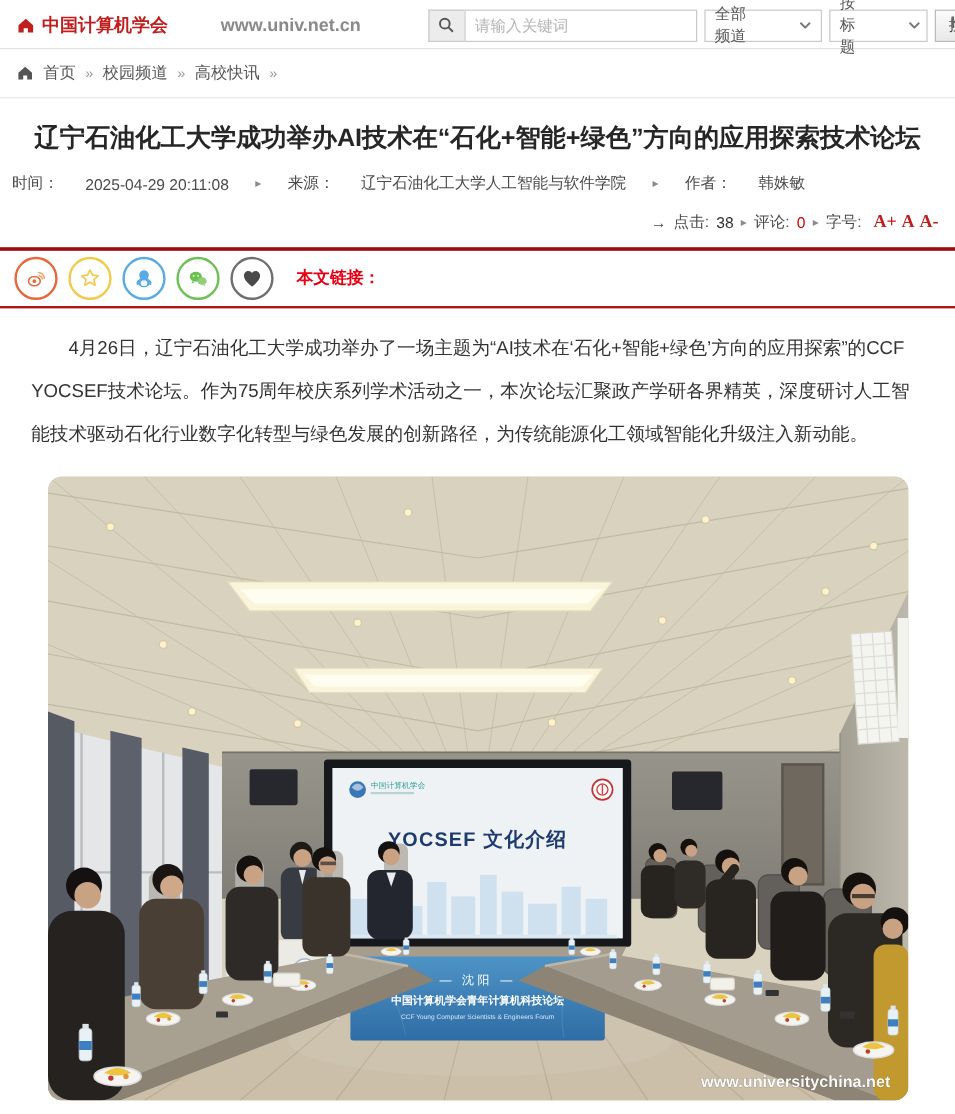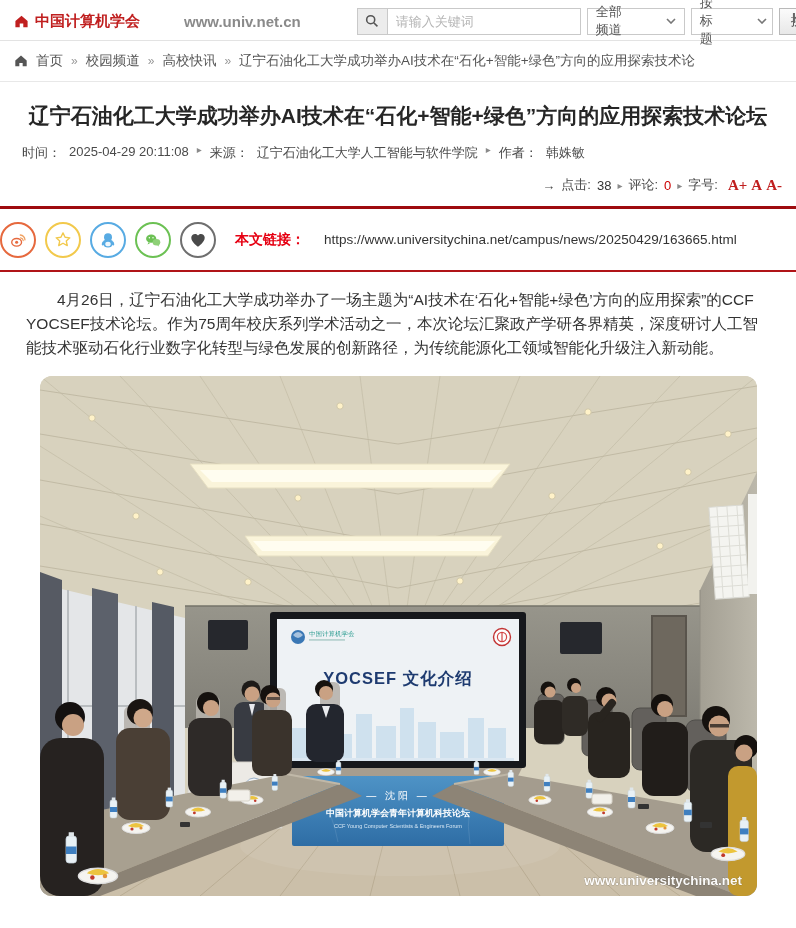--- a/index.html
+++ b/index.html
@@ -22,43 +22,43 @@
   .edge-clip{position:absolute;right:-6px;top:10px;width:10px;overflow:hidden;color:#666;font-size:14px;font-weight:bold;}
 
   
   .breadcrumb{height:40px;display:flex;align-items:center;gap:8px;padding-left:14px;border-bottom:1px solid #e8e8e8;font-size:13.5px;color:#555;white-space:nowrap;overflow:hidden;}
   .breadcrumb .sep{color:#999;font-size:12px;}
   .crumb{color:#555;cursor:pointer;}
   .crumb-current{color:#555;}
 
   
   .title{font-size:21px;font-weight:bold;color:#262626;text-align:center;margin:20px 12px 14px 12px;line-height:1.35;}
-  .meta-row{font-size:13px;color:#4a4a4a;padding-left:22px;display:flex;align-items:flex-start;gap:8px;white-space:nowrap;}
+  .meta-row{font-size:13px;color:#4a4a4a;padding-left:10px;display:flex;align-items:center;gap:22px;white-space:nowrap;}
   .meta-row .tri, .stats-row .tri{color:#8a8a8a;font-size:10px;}
   .stats-row{font-size:13px;color:#4a4a4a;display:flex;justify-content:flex-end;align-items:center;gap:6px;padding:14px 14px 12px 0;}
   .stats-row .count{color:#333;}
   .stats-row .count-red{color:#cc0000;}
   .fontsize a{font-family:"Liberation Serif","DejaVu Serif",serif;color:#c01f1f;font-weight:bold;font-size:15px;margin-left:4px;cursor:pointer;text-decoration:none;}
 
   .rule-thick{height:3px;background:#9e0b0f;}
   .rule-thin{height:2px;background:#b01418;}
 
   
-  .share-row{display:flex;align-items:center;height:61px;gap:9px;}
+  .share-row{display:flex;align-items:center;height:46px;padding-left:12px;gap:9px;}
   .sicon{width:32px;height:32px;border-radius:50%;background:#fff;display:flex;align-items:center;justify-content:center;cursor:pointer;flex:0 0 auto;}
   .sicon.weibo{border:2px solid #e6693e;}
   .sicon.star{border:2px solid #f2c94c;}
   .sicon.qq{border:2px solid #58abe3;}
   .sicon.wechat{border:2px solid #6cc154;}
   .sicon.heart{border:2px solid #6f6f6f;}
   .link-label{color:#e60012;font-weight:bold;font-size:14px;margin-left:10px;white-space:nowrap;}
   .link-url{color:#333;font-size:13.5px;margin-left:10px;cursor:pointer;}
 
   
-  .para{font-size:15.5px;line-height:24px;color:#333;padding:16px 26px 6px 26px;text-indent:2em;margin:0;}
+  .para{font-size:15.5px;line-height:36px;color:#333;padding:16px 26px 6px 26px;text-indent:2em;margin:0;}
 
   
   .photo{margin:8px 0 0 40px;width:717px;height:520px;border-radius:12px;overflow:hidden;position:relative;background:#d8d2be;}
   .photo svg{display:block;}
 </style>
 </head>
 <body>
 
 <div class="page">
 
@@ -106,21 +106,20 @@
       <svg width="14" height="14" viewBox="0 0 16 16">
           <path d="M1.5 7.5 8 1.8l6.5 5.7V14h-4.6v-3.8H6.1V14H1.5z" fill="#555"></path>
         </svg>
     </span>
     <span class="crumb">首页</span>
     <span class="sep">»</span>
     <span class="crumb">校园频道</span>
     <span class="sep">»</span>
     <span class="crumb">高校快讯</span>
     <span class="sep">»</span>
-    <span class="crumb-current">辽宁石油化工大学成功举办AI技术在“石化+智能+绿色”方向的应用探索技术论</span>
   </nav>
 
   <main>
     <h1 class="title">辽宁石油化工大学成功举办AI技术在“石化+智能+绿色”方向的应用探索技术论坛</h1>
 
     <div class="meta-row">
       <span>时间：</span>
       <span>2025-04-29 20:11:08</span>
       <span class="tri">▸</span>
       <span>来源：</span>
@@ -176,21 +175,20 @@
           <circle cx="7" cy="8.6" r=".8" fill="#fff"></circle>
             <circle cx="11" cy="8.6" r=".8" fill="#fff"></circle>
         </svg>
       </span>
       <span class="sicon heart">
         <svg width="20" height="20" viewBox="0 0 22 22">
           <path d="M11 18.5S3.6 13.4 3.6 8.6c0-2.5 2-4.3 4.2-4.3 1.4 0 2.6.7 3.2 1.8.6-1.1 1.8-1.8 3.2-1.8 2.2 0 4.2 1.8 4.2 4.3 0 4.8-7.4 9.9-7.4 9.9z" fill="#4a4a4a"></path>
         </svg>
       </span>
       <span class="link-label">本文链接：</span>
-      <span class="link-url">https://www.universitychina.net/campus/news/20250429/163665.html</span>
     </div>
 
     <div class="rule-thin"></div>
 
     <p class="para">4月26日，辽宁石油化工大学成功举办了一场主题为“AI技术在‘石化+智能+绿色’方向的应用探索”的CCF YOCSEF技术论坛。作为75周年校庆系列学术活动之一，本次论坛汇聚政产学研各界精英，深度研讨人工智能技术驱动石化行业数字化转型与绿色发展的创新路径，为传统能源化工领域智能化升级注入新动能。</p>
 
     <figure class="photo" style="margin-top:10px;margin-bottom:14px;">
       <svg width="717" height="520" viewBox="0 0 717 520">
         <defs>
           <linearGradient id="gwall" x1="0" y1="0" x2="0" y2="1">

